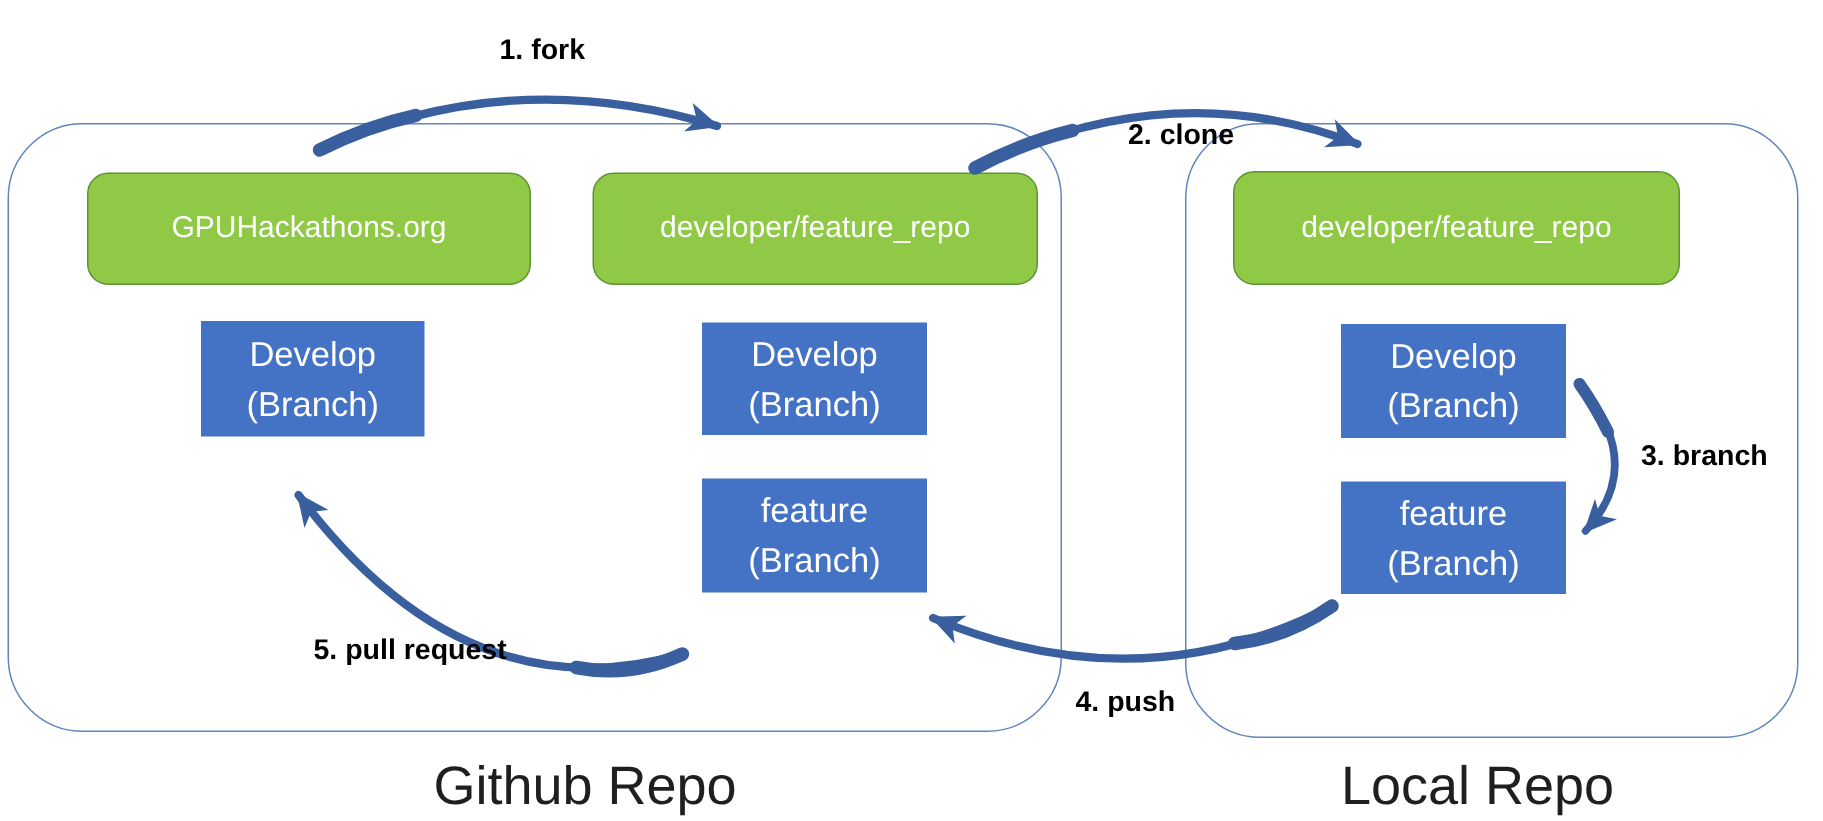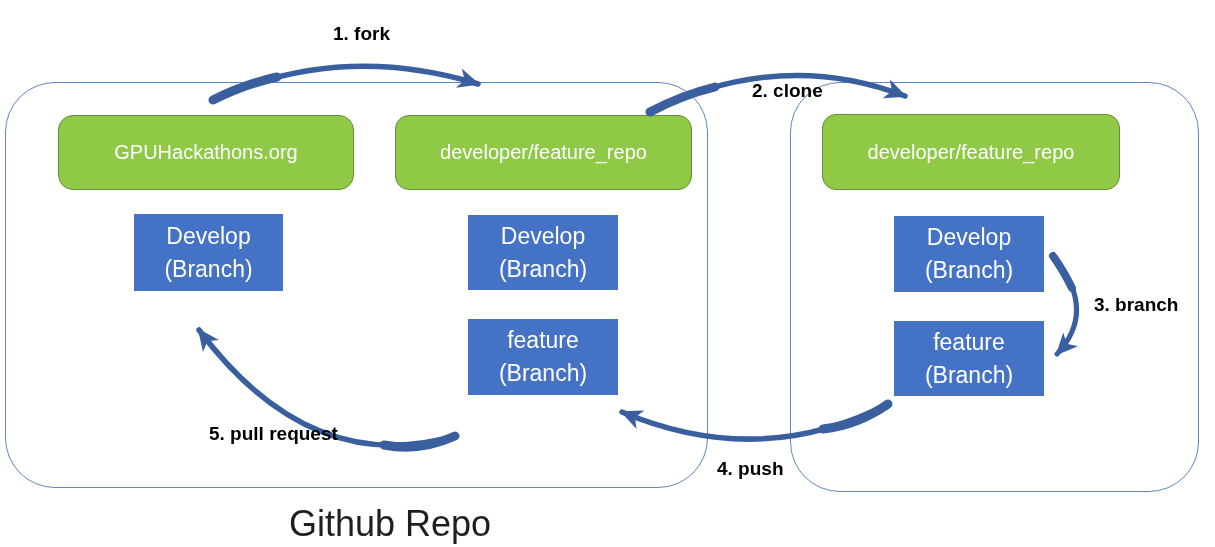--- a/index.html
+++ b/index.html
@@ -10,21 +10,21 @@
   .repo-container{
     position:absolute;border:1.6px solid #6186bd;border-radius:50px;background:transparent;
   }
   #github-container{left:5px;top:82px;width:701px;height:404px;}
   #local-container{left:790px;top:82px;width:407px;height:408px;}
   .repo-box{
     position:absolute;background:#8fc945;border:1.4px solid #5f9236;border-radius:14px;
     color:#ffffff;font-size:20px;display:flex;align-items:center;justify-content:center;
     box-sizing:border-box;text-align:center;
   }
-  #gpu-box{left:58px;top:115px;width:296px;height:75px;border-radius:15px;}
+  #gpu-box{left:58px;top:115px;width:296px;height:75px;}
   #gh-feature-repo-box{left:395px;top:115px;width:297px;height:75px;}
   #local-feature-repo-box{left:822px;top:114px;width:298px;height:76px;}
   .branch-box{
     position:absolute;background:#4472c4;color:#ffffff;font-size:23px;line-height:1.42;
     display:flex;flex-direction:column;align-items:center;justify-content:center;
     box-sizing:border-box;text-align:center;
   }
   #gh-origin-develop{left:134px;top:214px;width:149px;height:77px;}
   #gh-fork-develop{left:468px;top:215px;width:150px;height:75px;}
   #gh-fork-feature{left:468px;top:319px;width:150px;height:76px;}
@@ -109,14 +109,15 @@
     </g>
   </svg>
 
   <div id="fork-label" class="step-label">1. fork</div>
   <div id="clone-label" class="step-label">2. clone</div>
   <div id="branch-label" class="step-label">3. branch</div>
   <div id="push-label" class="step-label">4. push</div>
   <div id="pull-request-label" class="step-label">5. pull request</div>
 
   <div id="github-title" class="repo-title">Github Repo</div>
+  <div id="local-title" class="repo-title">Local Repo</div>
 
 </div>
 
 </body></html>

